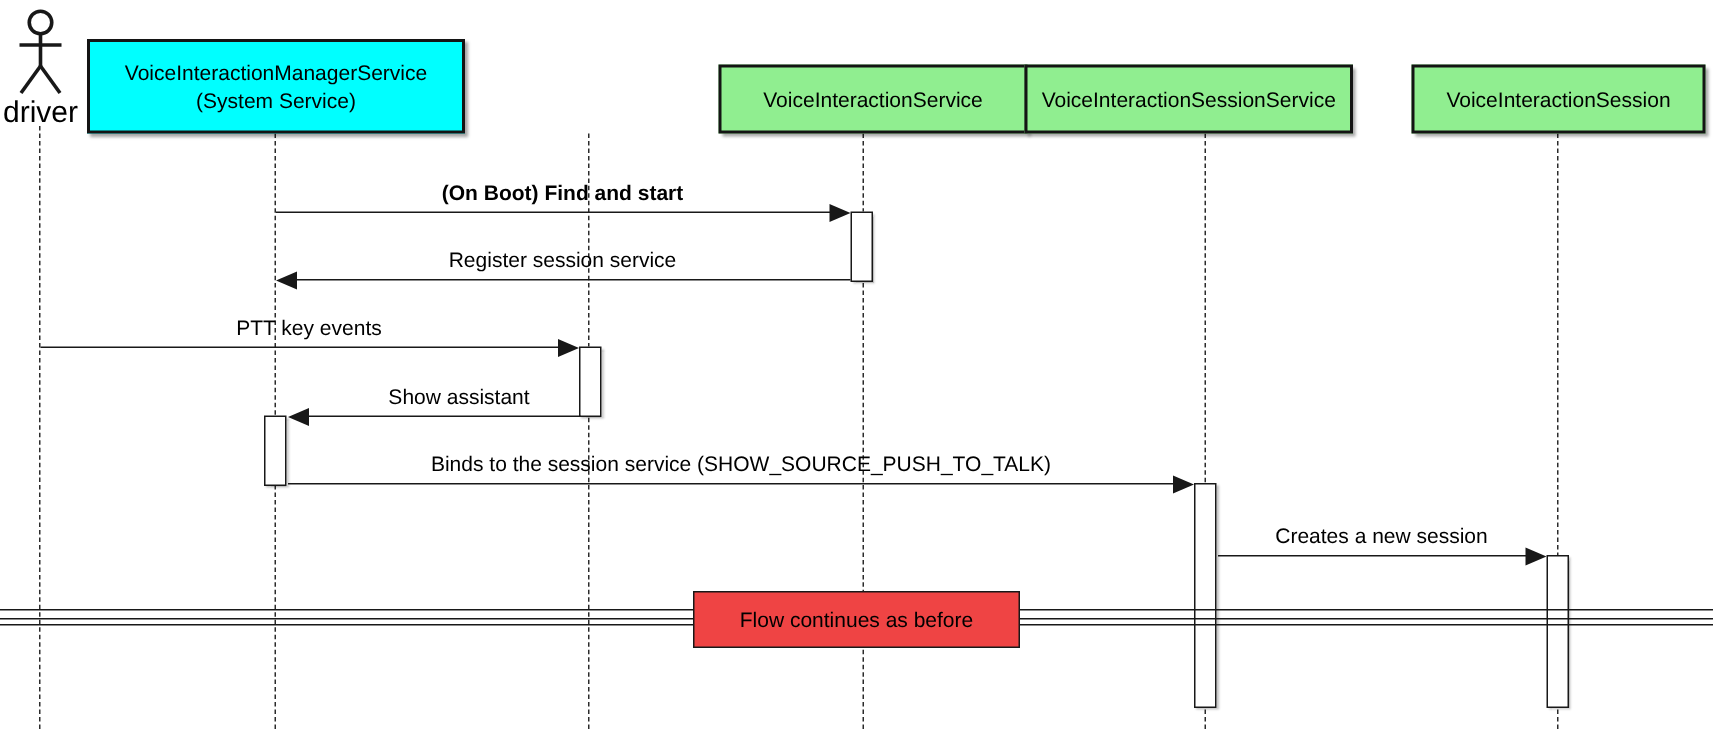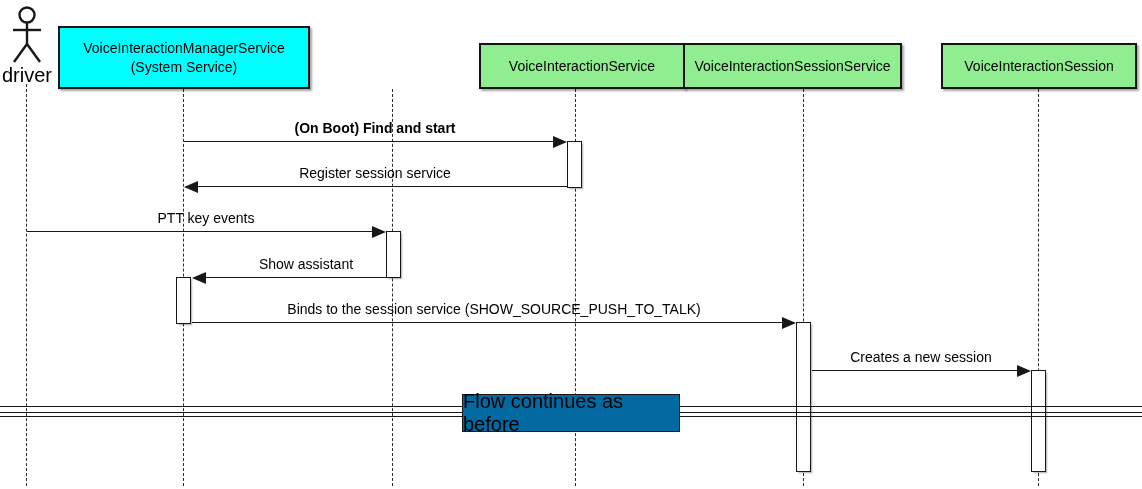--- a/index.html
+++ b/index.html
@@ -75,26 +75,26 @@
     position: absolute;
     left: 0;
     width: 1142px;
     height: 0;
     border-top: 1.5px solid #181818;
     z-index: 3;
   }
   .divider-box {
     position: absolute;
     box-sizing: border-box;
-    background: #0369a1;
+    background: #ef4444;
     border: 1.6px solid #181818;
     display: flex;
     align-items: center;
-    justify-content: flex-start;
-    font-size: 20px;
+    justify-content: center;
+    font-size: 14px;
     z-index: 6;
   }
   .actor-label {
     position: absolute;
     transform: translateX(-50%);
     font-size: 20px;
     white-space: nowrap;
     z-index: 4;
   }
   .actor-svg { position: absolute; z-index: 4; }

